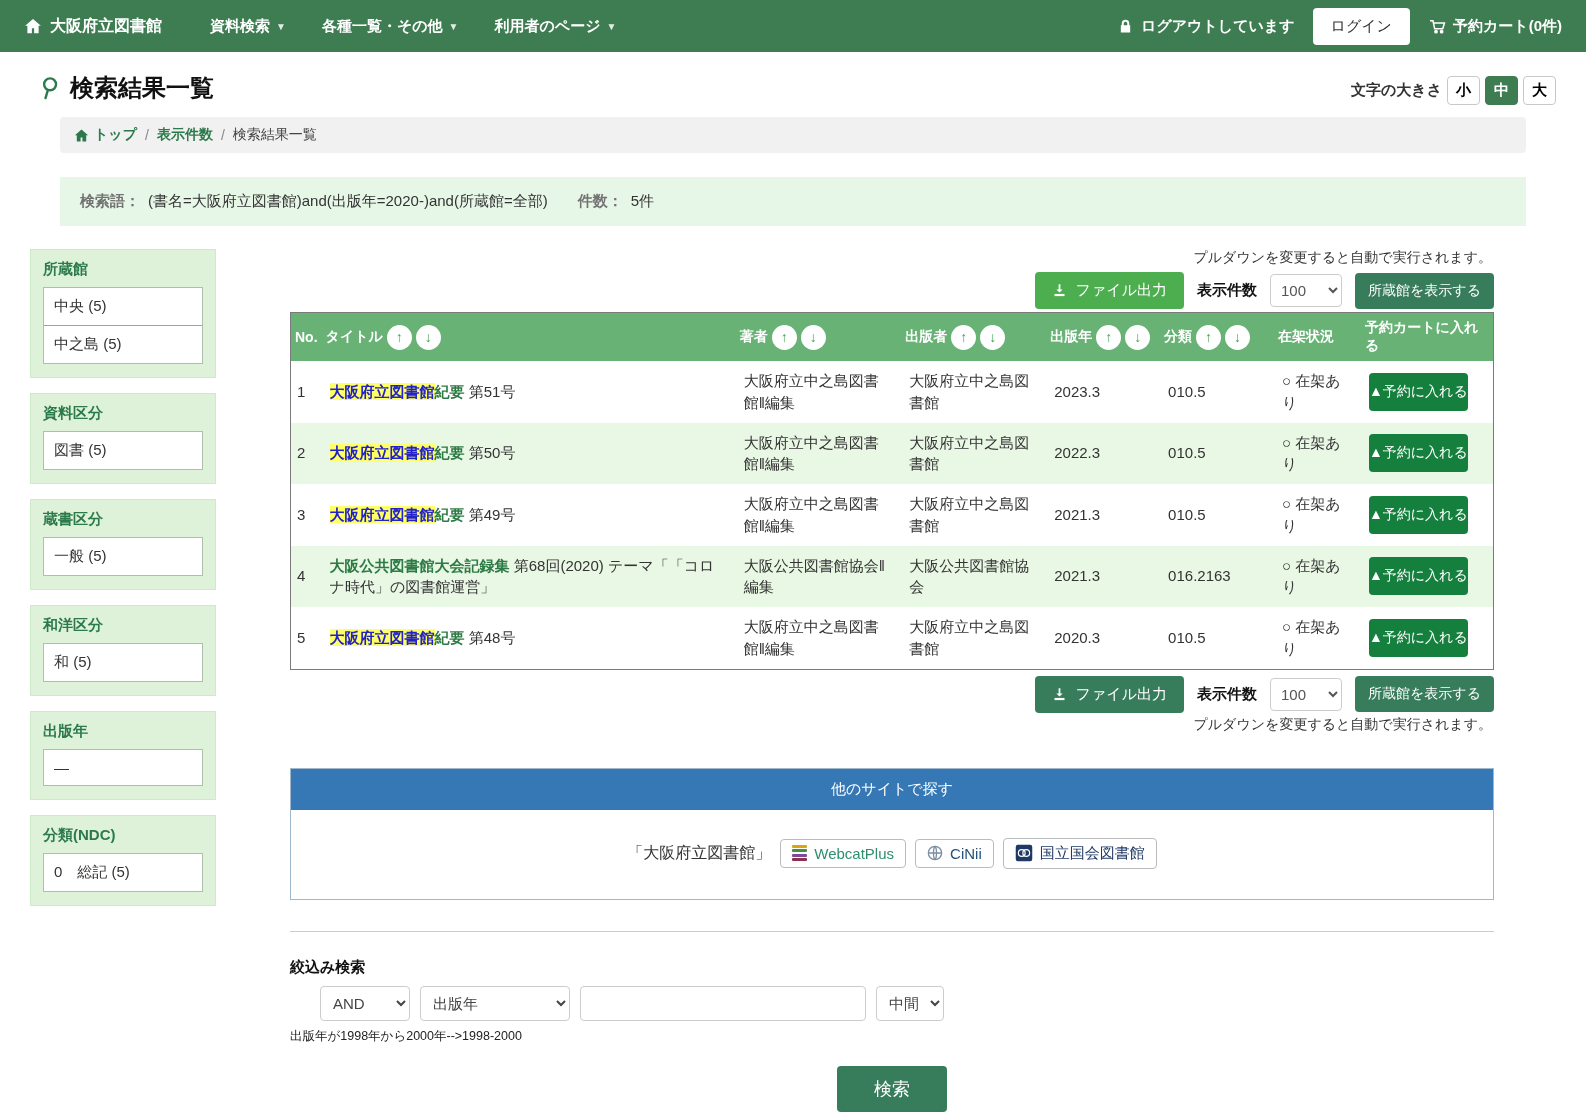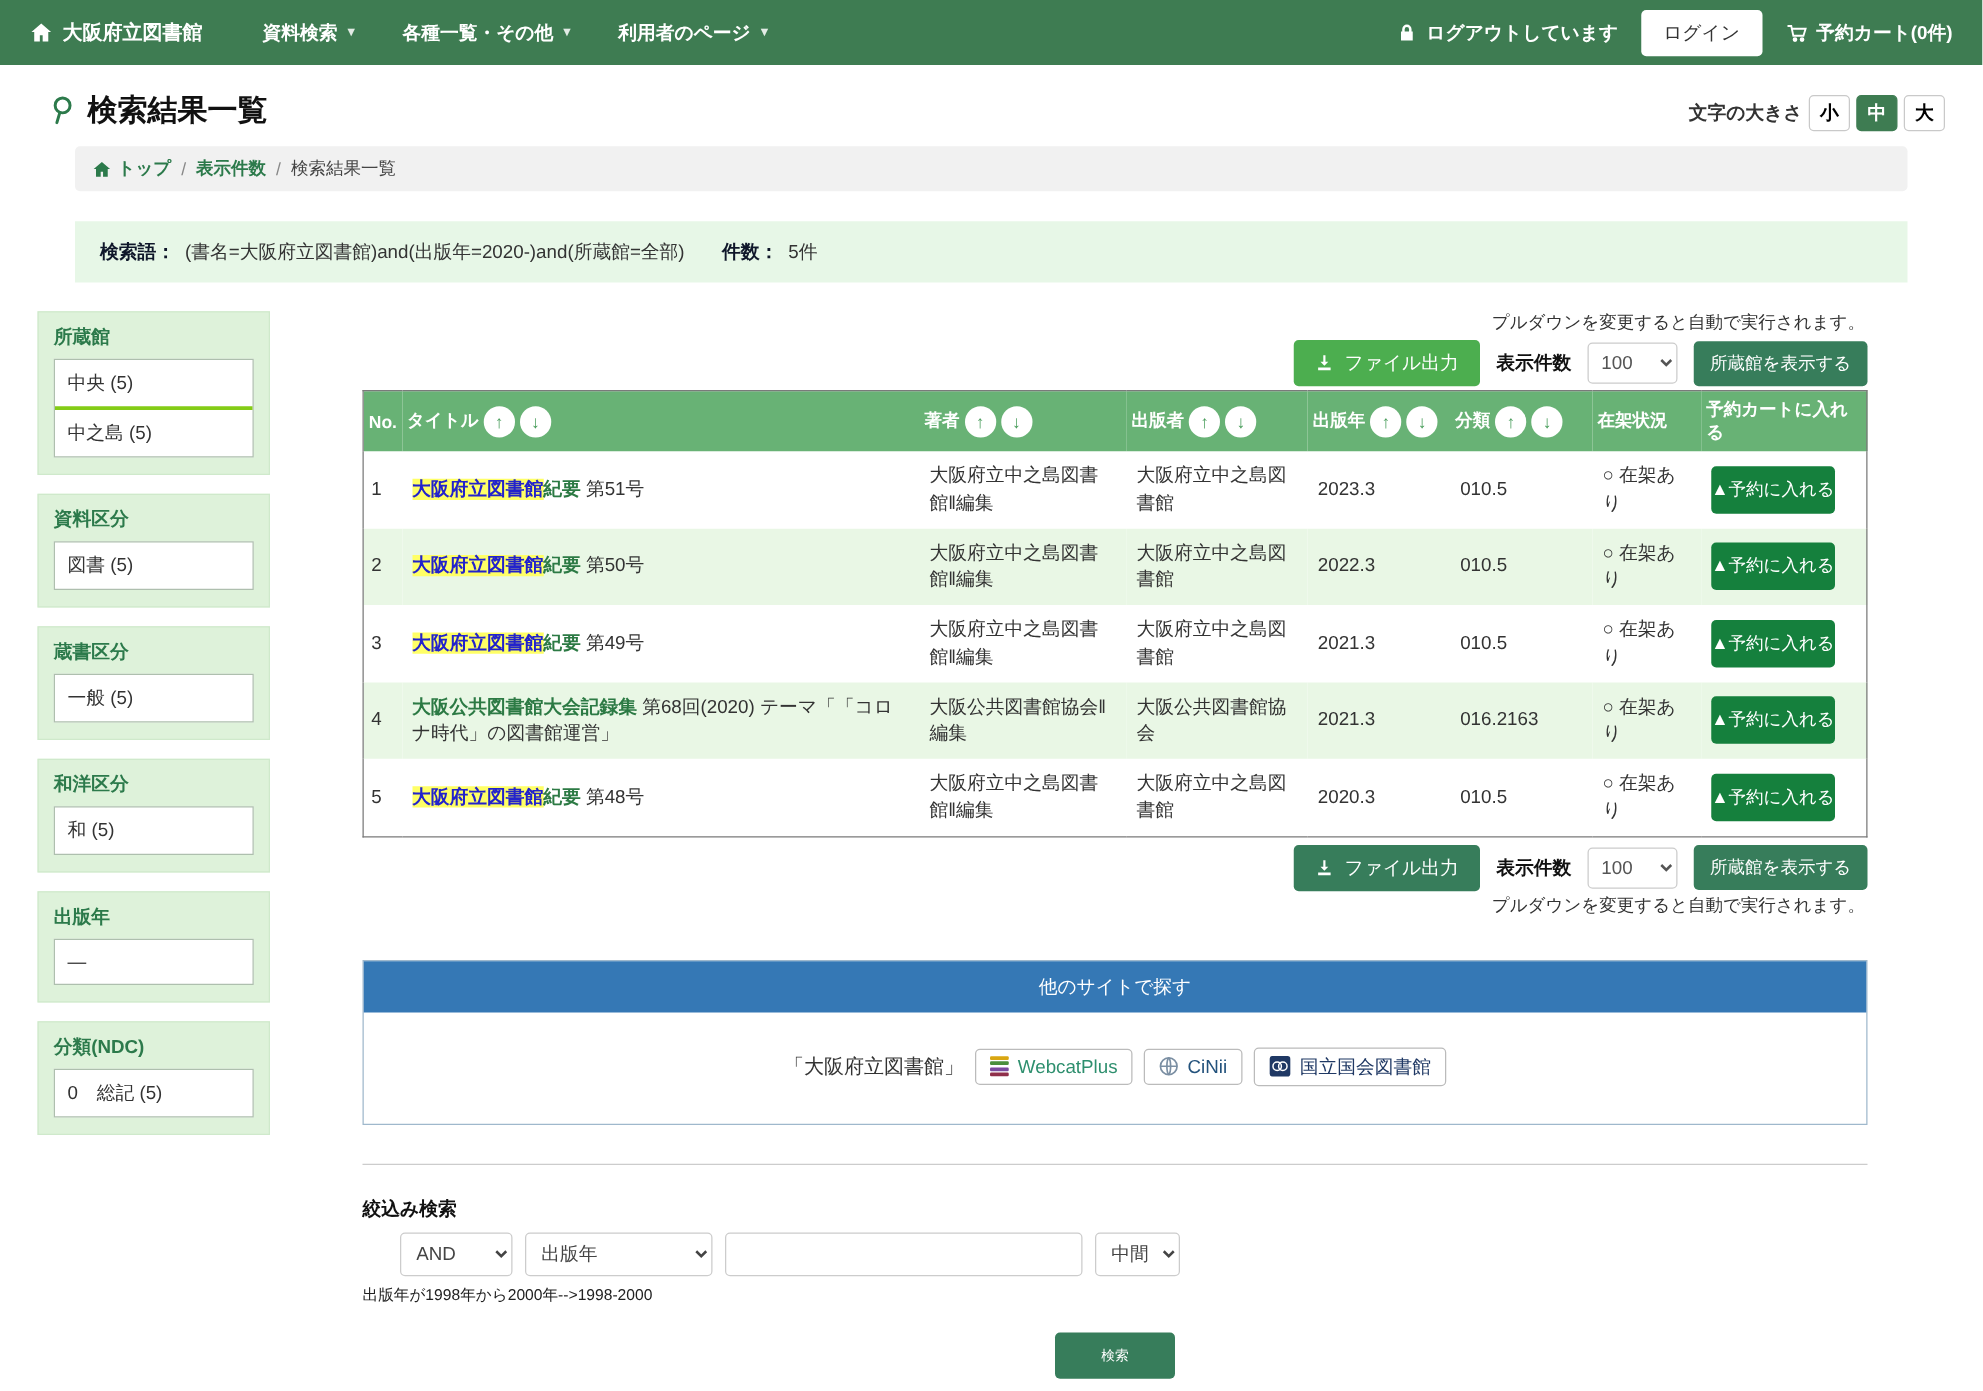--- a/index.html
+++ b/index.html
@@ -39,31 +39,31 @@
   }
   .bc-link { color: #2c7a4b; font-weight: bold; cursor: pointer; display: flex; align-items: center; gap: 5px; }
   .bc-sep { color: #888; }
   .bc-current { color: #444; }
 
   
   .summary {
     margin: 24px 60px 0; background: #e7f7e7; padding: 15px 20px;
     font-size: 15px; display: flex; align-items: center; gap: 8px;
   }
-  .summary b { color: #0f172a; }
+  .summary b { color: #737373; }
   .summary .count-label { margin-left: 22px; }
 
   
   .layout { display: flex; align-items: flex-start; padding: 23px 92px 0 30px; }
   .sidebar { width: 186px; flex: none; margin-right: 74px; }
   .facet { background: #def2da; border: 1px solid #cfe9cb; padding: 10px 12px 13px; margin-bottom: 15px; }
   .facet-title { color: #2c7a4b; font-weight: bold; font-size: 15px; margin-bottom: 8px; }
   .facet-list { background: #fff; border: 1px solid #aebfae; }
   .facet-item { padding: 9px 10px; font-size: 15px; cursor: pointer; }
-  .facet-item + .facet-item { border-top: 3px solid #84cc16; }
+  .facet-item + .facet-item { border-top: 1px solid #84cc16; }
   .main { flex: 1; min-width: 0; }
 
   
   .auto-note { text-align: right; font-size: 14px; color: #333; padding-right: 2px; margin-bottom: 5px; }
   .controls-row { display: flex; align-items: center; justify-content: flex-end; gap: 13px; margin-bottom: 3px; }
   .file-btn { display: inline-flex; align-items: center; gap: 9px; color: #fff; border: none; border-radius: 4px; padding: 9px 17px; font-size: 15px; cursor: pointer; }
   .file-btn.bright { background: #4cae4f; }
   .file-btn.dark { background: #377d5b; }
   .per-label { font-weight: bold; font-size: 15px; color: #111; }
   .per-select { width: 72px; height: 33px; border: 1px solid #ccc; border-radius: 4px; color: #555; font-size: 15px; padding: 0 6px; background: #fff; cursor: pointer; }
@@ -99,21 +99,21 @@
   
   .refine { margin-top: 26px; }
   .refine-title { font-size: 15px; font-weight: bold; color: #111; margin-bottom: 9px; }
   .refine-row { display: flex; gap: 10px; margin-left: 30px; }
   .refine-row select, .refine-row input { height: 35px; border: 1px solid #ccc; border-radius: 4px; font-size: 15px; background: #fff; padding: 0 8px; color: #444; }
   .sel-op { width: 90px; }
   .sel-field { width: 150px; }
   .refine-input { width: 286px; }
   .sel-match { width: 68px; }
   .refine-hint { font-size: 12.5px; margin-top: 7px; color: #222; }
-  .search-btn { display: block; margin: 21px auto 0; background: #377d5b; color: #fff; border: none; border-radius: 4px; padding: 11px 37px; font-size: 11px; cursor: pointer; }
+  .search-btn { display: block; margin: 21px auto 0; background: #377d5b; color: #fff; border: none; border-radius: 4px; padding: 11px 37px; font-size: 18px; cursor: pointer; }
 </style>
 </head>
 <body>
 
 <div class="topnav">
   <div class="brand">
     <span>
       <svg width="18" height="18" viewBox="0 0 24 24" fill="#fff">
           <path d="M12 2.5L1.5 11.5h3V21.5h6v-6.5h3v6.5h6V11.5h3z"></path>
         </svg>

